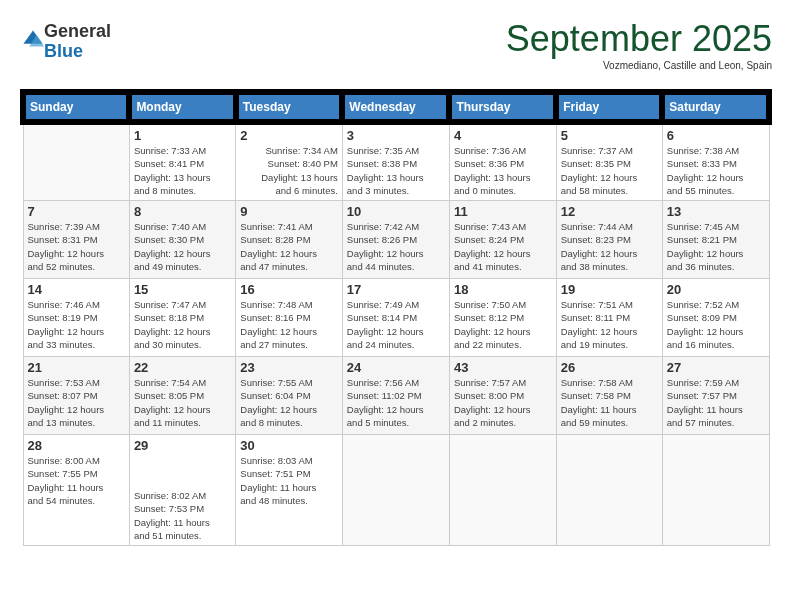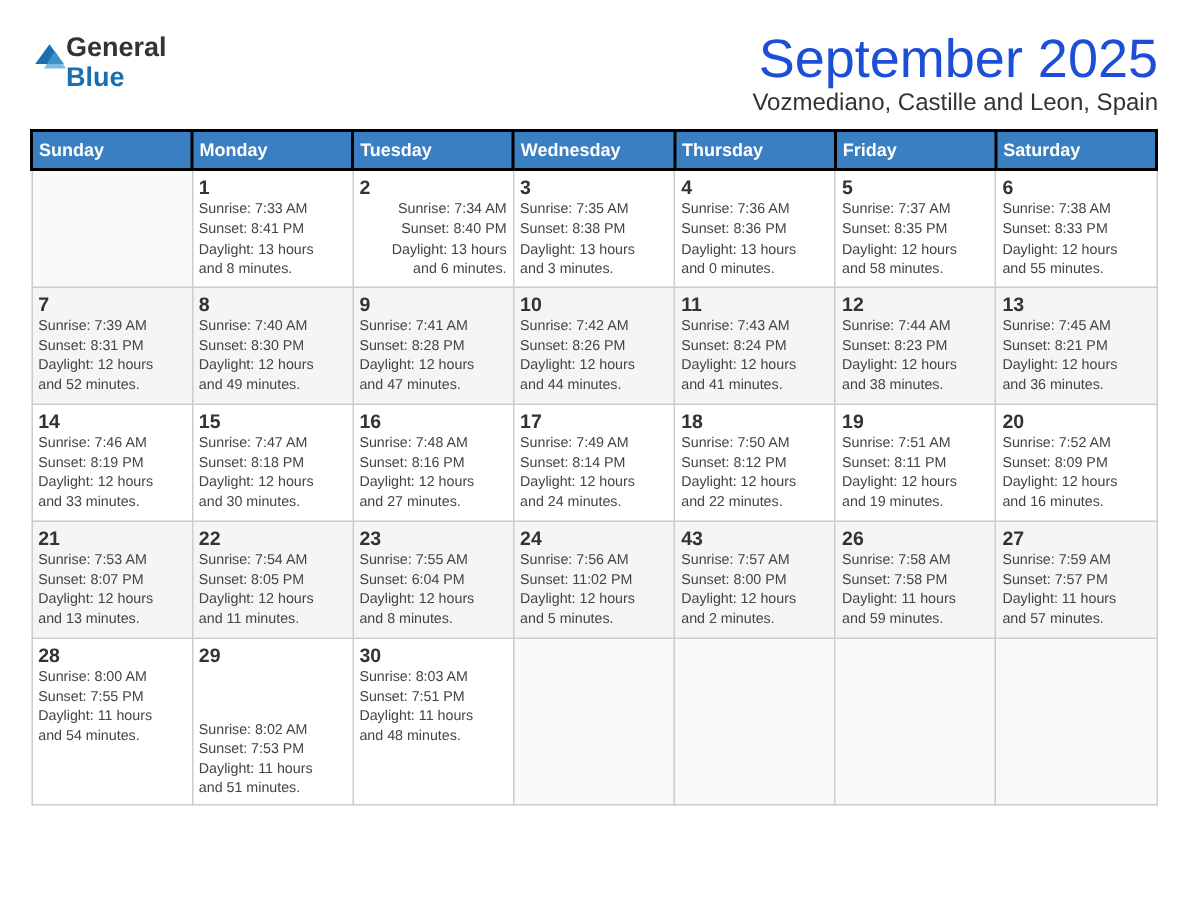--- a/index.html
+++ b/index.html
@@ -12,21 +12,21 @@
     }
     .page {
       width: 792px;
       height: 612px;
       padding: 18px 20px 10px 20px;
     }
     .header {
       display: flex;
       justify-content: space-between;
       align-items: flex-start;
-      margin-bottom: 8px;
+      margin-bottom: 18px;
     }
     .logo {
       display: flex;
       align-items: center;
       margin-top: 4px;
     }
     .logo-text {
       font-size: 18px;
       font-weight: bold;
       line-height: 1.1;
@@ -36,40 +36,40 @@
     .logo-icon {
       width: 22px;
       height: 22px;
       margin-left: 2px;
     }
     .title-area {
       text-align: right;
     }
     .month-title {
       font-size: 36px;
-      color: #1d4ed8;
+      color: #14532d;
       font-weight: normal;
     }
     .subtitle {
-      font-size: 16px;
+      font-size: 10px;
       color: #333;
     }
     .calendar {
       width: 100%;
       border-collapse: collapse;
       border: 1px solid #ccc;
     }
     .calendar th {
       background: #3a7fc1;
       color: #fff;
       font-size: 12px;
       font-weight: bold;
       padding: 5px 4px;
       text-align: left;
-      border: 2px solid #000000;
+      border: 6px solid #000000;
     }
     .calendar td {
       vertical-align: top;
       border: 1px solid #ccc;
       padding: 3px 4px;
       width: 108px;
       min-height: 78px;
       height: 78px;
       font-size: 10px;
       color: #333;

